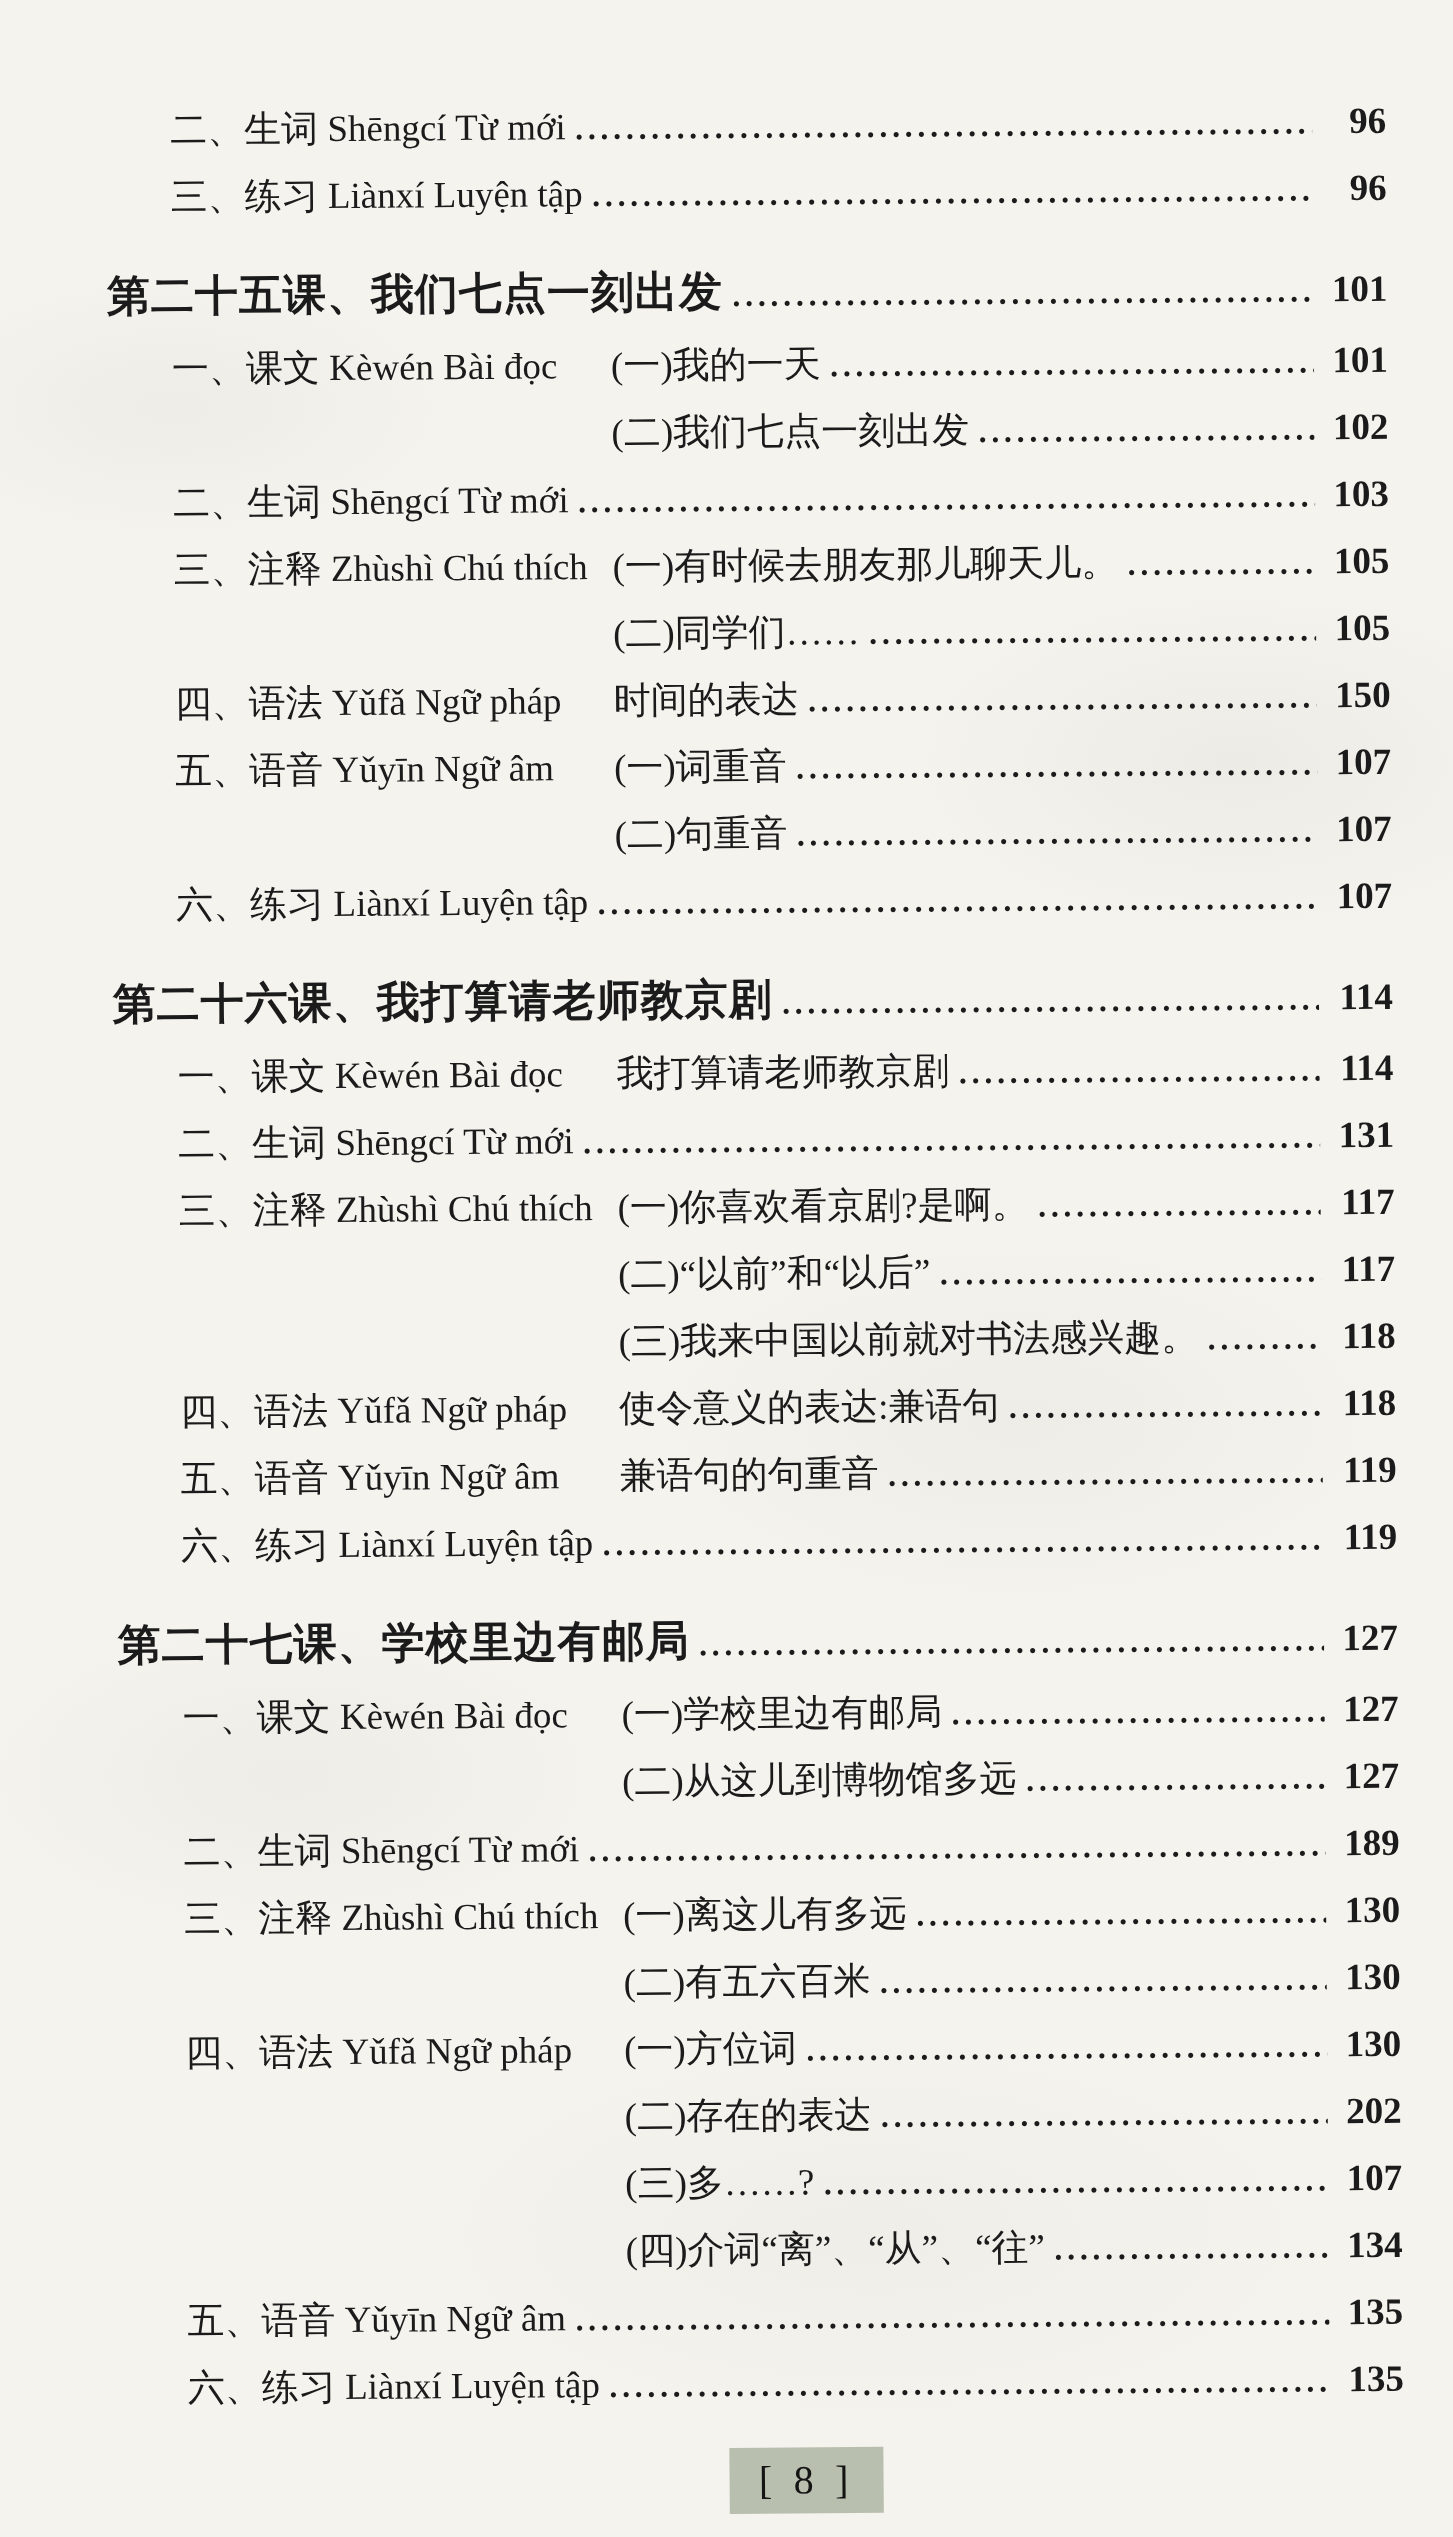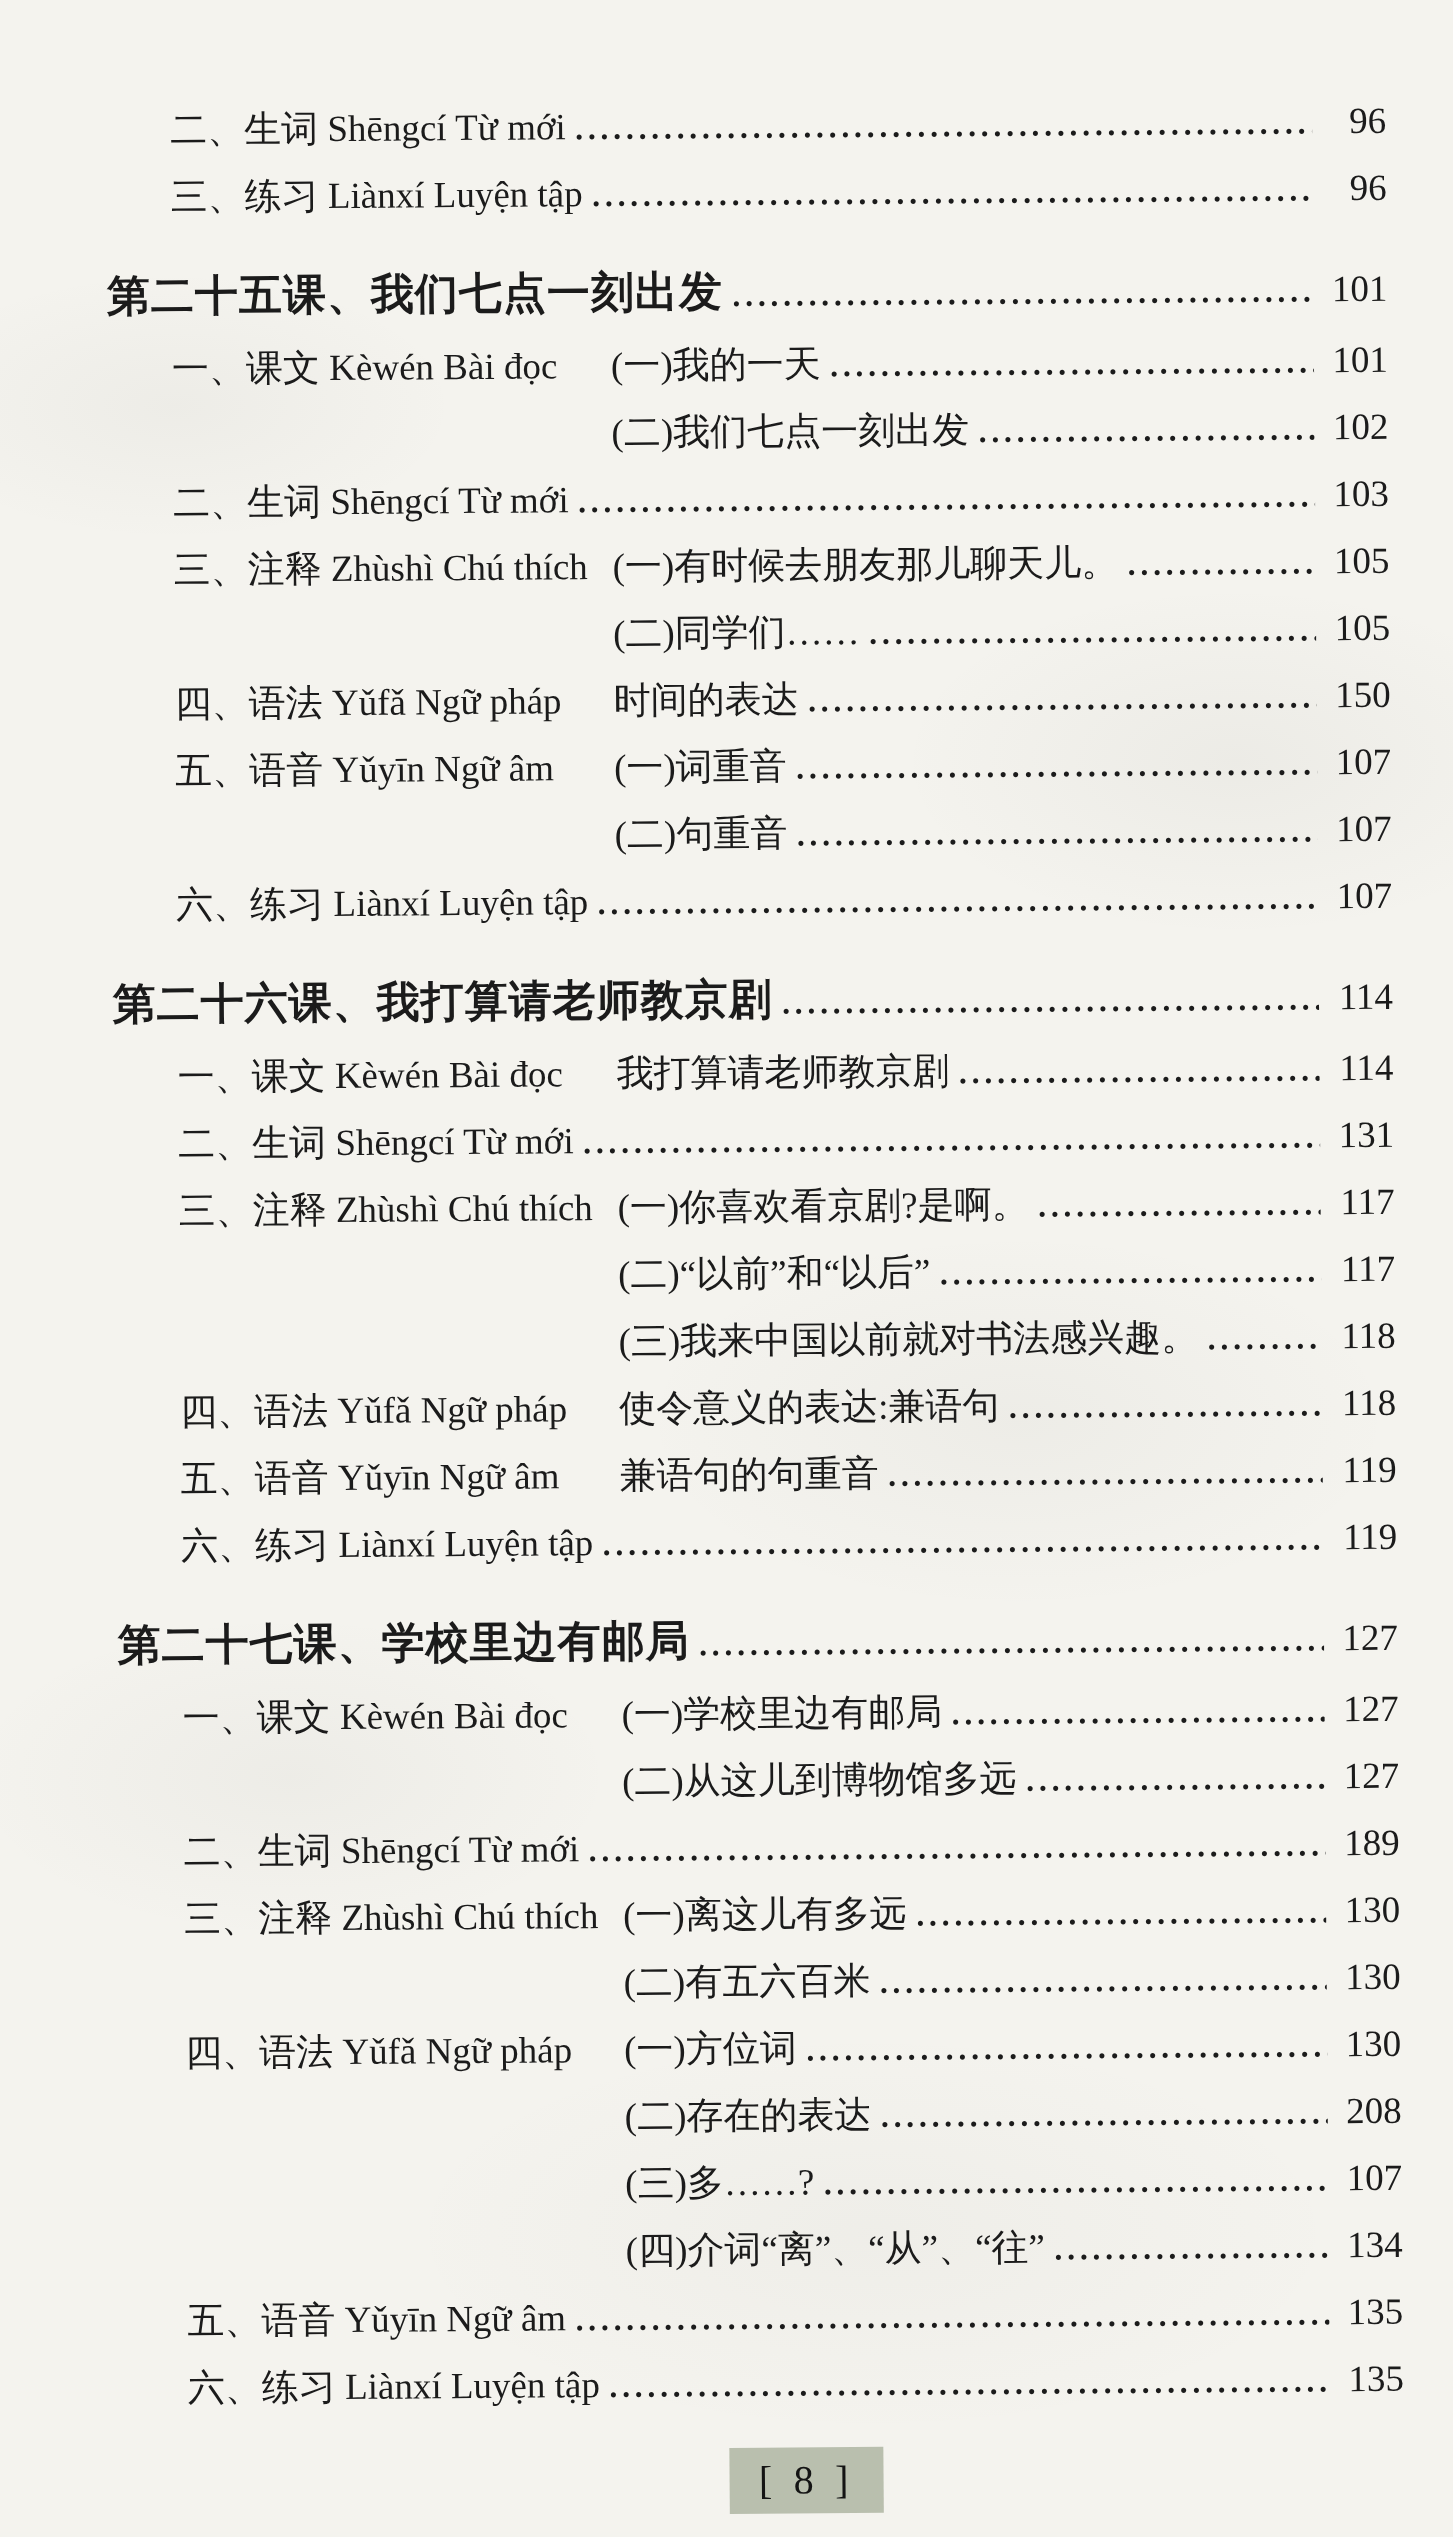--- a/index.html
+++ b/index.html
@@ -70,20 +70,21 @@
     padding:0 7.6px 0 9.5px;
   }
   .dots::after{
     content:"....................................................................................................................................................................................................";
   }
   .pageno{
     flex:0 0 auto;
     min-width:74px;
     text-align:right;
     font-size:37px;
+    font-weight:bold;
   }
   .footer{
     position:relative;
     margin-top:30.5px;
     display:flex;
     justify-content:center;
   }
   .badge{
     transform:translateX(46px);
     background:var(--badge-bg);
@@ -255,21 +256,21 @@
         <div class="row item">
           <span class="left">四、语法 Yǔfǎ Ngữ pháp</span>
           <span class="text">(一)方位词</span>
           <span class="dots"></span>
           <span class="pageno">130</span>
         </div>
         <div class="row sub">
           <span class="left"></span>
           <span class="text">(二)存在的表达</span>
           <span class="dots"></span>
-          <span class="pageno">208</span>
+          <span class="pageno">202</span>
         </div>
         <div class="row sub">
           <span class="left"></span>
           <span class="text">(三)多……?</span>
           <span class="dots"></span>
           <span class="pageno">107</span>
         </div>
         <div class="row sub">
           <span class="left"></span>
           <span class="text">(四)介词“离”、“从”、“往”</span>

